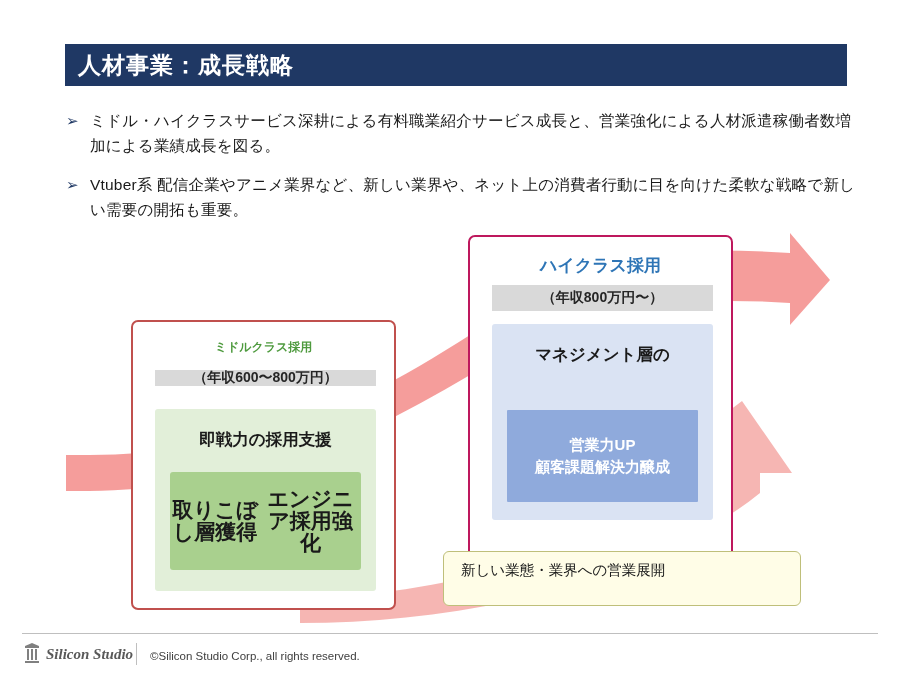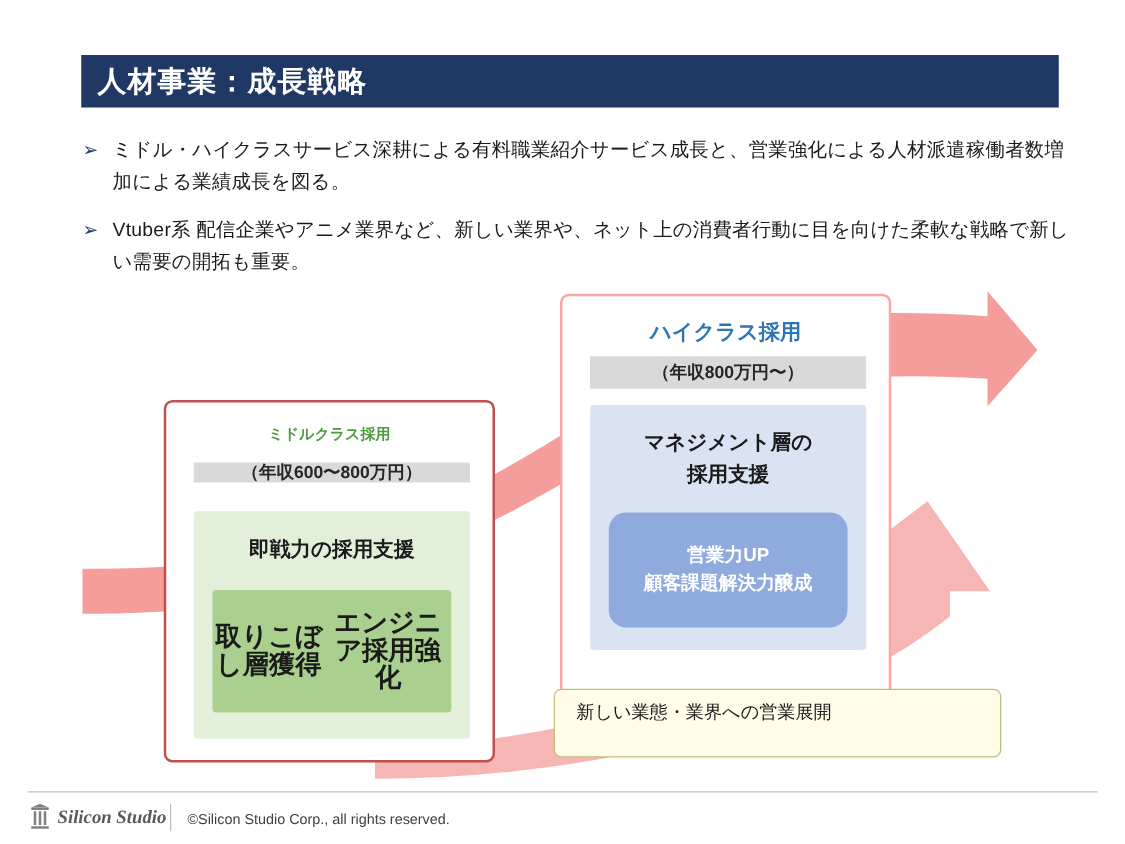--- a/index.html
+++ b/index.html
@@ -150,25 +150,25 @@
     color: #1a1a1a;
     font-size: 21px;
     font-weight: bold;
     line-height: 22px;
     text-align: center;
   }
 
   
   .box-high {
     position: absolute;
-    left: 448px;
+    left: 468px;
     top: 10px;
     width: 265px;
     height: 337px;
-    border: 2px solid #fca5a5;
+    border: 2px solid #be185d;
     border-radius: 7px;
     background: #ffffff;
     box-sizing: border-box;
   }
   .box-high .bx-title {
     position: absolute;
     left: 0; top: 17px;
     width: 100%;
     text-align: center;
     color: #2e75b6;
@@ -201,21 +201,21 @@
     color: #1a1a1a;
     line-height: 26px;
   }
   .panel-blue-inner {
     position: absolute;
     left: 15px;
     top: 86px;
     width: 191px;
     height: 92px;
     background: #8faadc;
-    border-radius: 14px;
+    border-radius: 1px;
     display: flex;
     flex-direction: column;
     align-items: center;
     justify-content: center;
     color: #ffffff;
     font-size: 15px;
     font-weight: bold;
     line-height: 22px;
     text-align: center;
   }
@@ -334,21 +334,20 @@
         </div>
       </div>
     </div>
 
     <div class="box-high">
       <div class="bx-title">ハイクラス採用</div>
       <div class="band-gray">（年収800万円〜）</div>
       <div class="panel-blue-outer">
         <div class="p-title">
           <div>マネジメント層の</div>
-          <div>採用支援</div>
         </div>
         <div class="panel-blue-inner">
           <span>営業力UP</span>
           <span>顧客課題解決力醸成</span>
         </div>
       </div>
     </div>
 
     <div class="note">
       <div>新しい業態・業界への営業展開</div>

